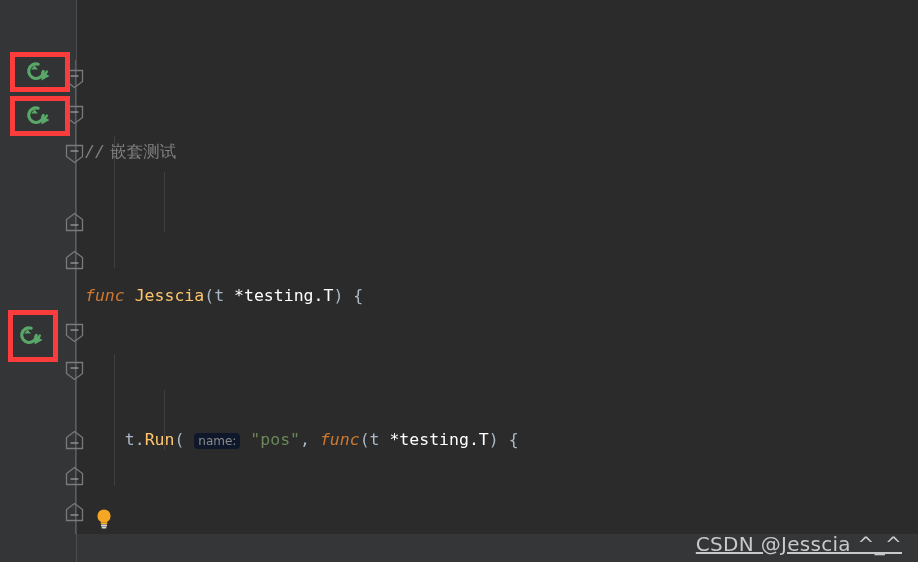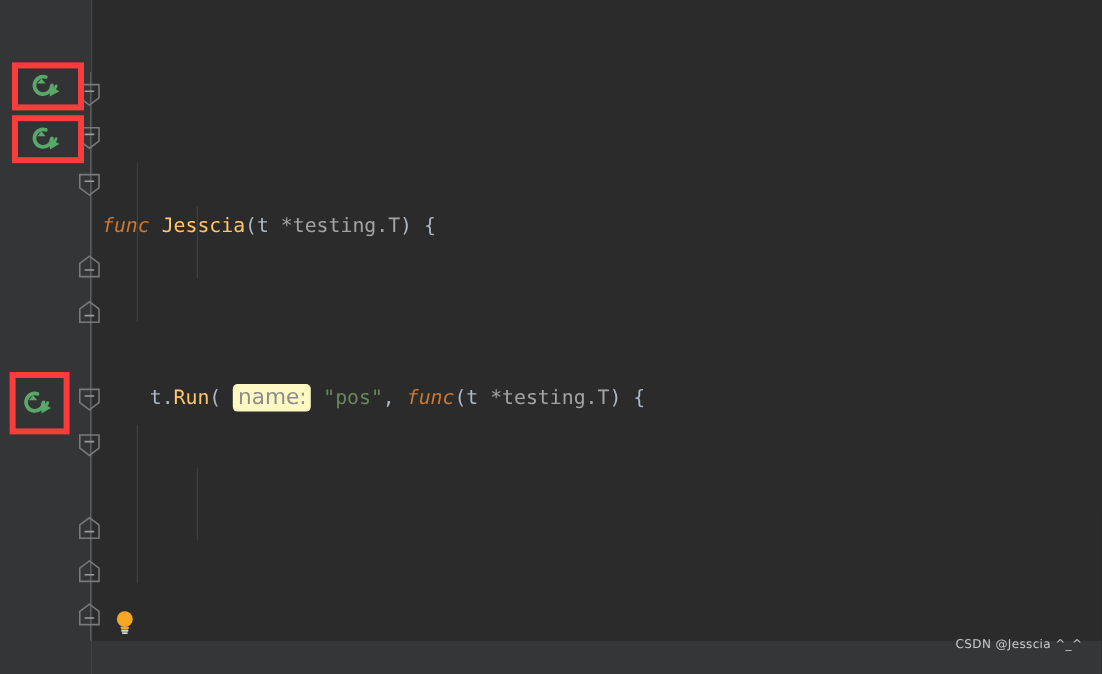--- a/index.html
+++ b/index.html
@@ -27,42 +27,43 @@
   
   .code{position:absolute;left:85px;top:26px;width:830px;
         font-size:16.5px;line-height:36px;white-space:pre;letter-spacing:0px;}
   .code .ln{height:36px;}
 
   .c-comment{color:#808080;font-style:italic;}
   .c-comment-cjk{color:#808080;font-family:"DejaVu Sans","Liberation Sans",sans-serif;font-style:normal;}
   .c-kw{color:#cc7832;font-style:italic;}
   .c-fn{color:#ffc66d;}
   .c-plain{color:#a9b7c6;}
-  .c-type{color:#a3a3a3;}
+  .c-type{color:#ffffff;}
   .c-str{color:#6a8759;}
   .c-ident{color:#a9b7c6;}
   .c-method{color:#ffc66d;margin-top:12px;}
   .hint{
-    background:#fef9c3;color:#8c8c8c;border-radius:4px;
-    padding:1px 4px;font-size:18px;
+    background:#0f172a;color:#8c8c8c;border-radius:4px;
+    padding:1px 4px;font-size:12px;
     font-family:"DejaVu Sans","Liberation Sans",sans-serif;
   }
 
   
   .guide{position:absolute;width:1px;background:#3d4042;}
 
   
   .bulb{position:absolute;}
 
   
   .watermark{
     position:absolute;right:16px;top:532px;
-    color:#c9c9c9;font-size:10px;
+    color:#c9c9c9;font-size:20px;
     font-family:"DejaVu Sans","Liberation Sans",sans-serif;
     letter-spacing:.3px;
+    text-decoration:underline;
   }
 </style>
 </head>
 <body>
 
 <div id="root">
 
   <div class="left-panel"></div>
   <div class="panel-sep"></div>
 
@@ -167,20 +168,21 @@
         <path d="M13.2 3.2 a7.3 7.3 0 1 0 5.1 7.0" fill="none" stroke="#59a869" stroke-width="3.1" stroke-linecap="round"></path>
         <path d="M17.6 11.6 l2.1 2.6 l2.1 -3.6" fill="none" stroke="#59a869" stroke-width="2.4" stroke-linecap="round" stroke-linejoin="round"></path>
         <path d="M6.0 8.6 l3.6 -4.2 l3.4 4.2 z" fill="#59a869"></path>
         <path d="M16.5 10.5 L24.5 15.0 L16.5 19.5 Z" fill="#59a869"></path>
       </svg>
     </span>
   </div>
 
   <div class="code">
 
+    <div class="ln"><span class="c-comment">//</span><span class="c-comment-cjk"> <span>嵌套测试</span></span></div>
 
     <div class="ln"><span class="c-kw">func</span><span class="c-plain"> </span><span class="c-fn">Jesscia</span><span class="c-plain">(</span><span class="c-ident">t</span><span class="c-plain"> </span><span class="c-type">*testing.T</span><span class="c-plain">)</span><span class="c-plain"> </span><span class="c-plain">{</span></div>
 
     <div class="ln">    <span class="c-ident">t</span><span class="c-plain">.</span><span class="c-method">Run</span><span class="c-plain">(</span> <span class="hint">name:</span><span class="c-str"> <span>"pos"</span></span><span class="c-plain">,</span><span class="c-plain"> </span><span class="c-kw">func</span><span class="c-plain">(</span><span class="c-ident">t</span><span class="c-plain"> </span><span class="c-type">*testing.T</span><span class="c-plain">)</span><span class="c-plain"> </span><span class="c-plain">{</span></div>
 
     
 
     
 
     

